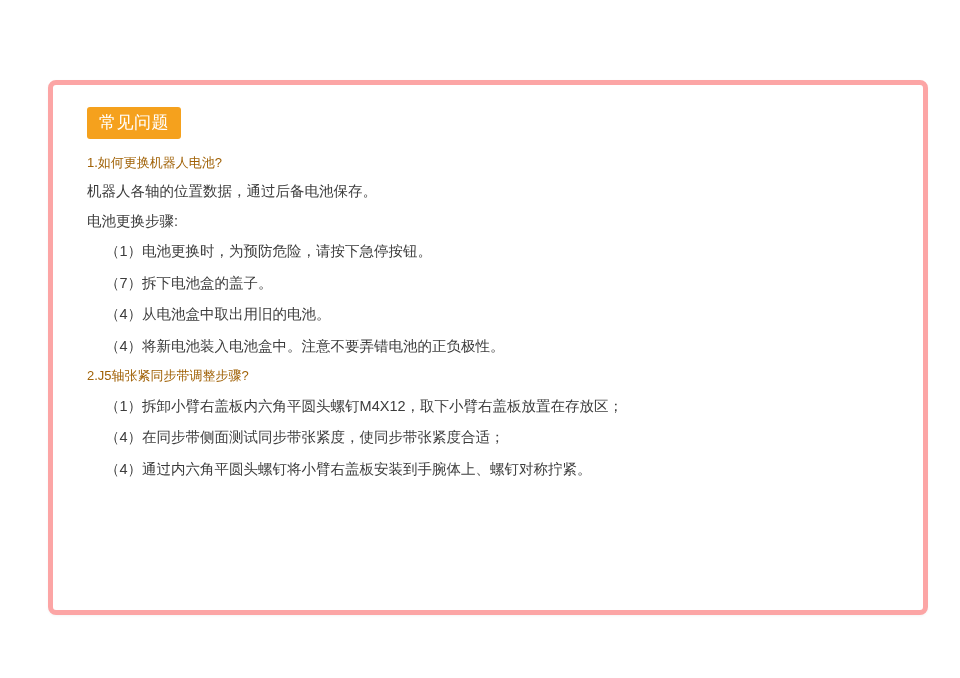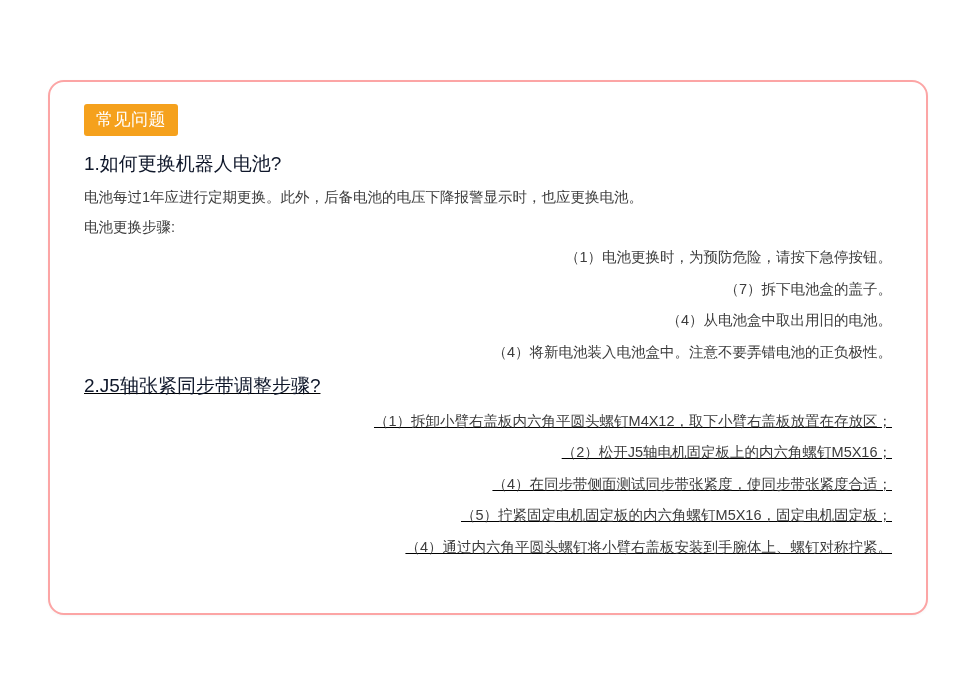--- a/index.html
+++ b/index.html
@@ -20,101 +20,97 @@
     box-sizing: border-box;
   }
   .card {
     position: absolute;
     left: 48px;
     top: 80px;
     width: 880px;
     height: 535px;
     box-sizing: border-box;
     background: #ffffff;
-    border: 2px solid #fca5a5;
-    border-radius: 16px;
+    border: 5px solid #fca5a5;
+    border-radius: 8px;
     box-shadow: 0 1px 3px rgba(0,0,0,0.045);
   }
   .card-inner {
     padding: 20px 34px 0 34px;
   }
   .section-badge {
     display: inline-block;
     background: #f5a11d;
     color: #ffffff;
     font-size: 17px;
     line-height: 1;
     padding: 7px 12px 8px 12px;
     border-radius: 3px;
     letter-spacing: 0.5px;
     margin-top: 2px;
   }
   .qa-block {
     margin-top: 14px;
   }
   .question {
-    color: #0f172a;
-    font-size: 19px;
+    color: #a16207;
+    font-size: 13px;
     line-height: 1.5;
     margin: 0 0 7px 0;
   }
   .answer-line {
     color: #3c3c3c;
     font-size: 14.5px;
     line-height: 1.55;
     margin: 0 0 8px 0;
   }
   .step-list {
     margin: 0;
     padding: 0;
     list-style: none;
-    text-align: right;
   }
   .step-item {
     color: #3c3c3c;
     font-size: 14.5px;
     line-height: 1.55;
     margin: 0 0 9px 0;
     padding-left: 18px;
   }
   .qa-block.second {
     margin-top: 4px;
-    text-decoration: underline;
   }
   .qa-block.second .question {
     margin-bottom: 9px;
   }
 </style>
 </head>
 <body>
 
 <div class="page">
   <div class="card">
     <div class="card-inner">
 
       <div class="section-badge">常见问题</div>
 
       <div class="qa-block first">
         <p class="question">1.如何更换机器人电池?</p>
-        <p class="answer-line">电池每过1年应进行定期更换。此外，后备电池的电压下降报警显示时，也应更换电池。</p>
+        <p class="answer-line">机器人各轴的位置数据，通过后备电池保存。</p>
         <p class="answer-line">电池更换步骤:</p>
         <ul class="step-list">
           <li class="step-item">（1）电池更换时，为预防危险，请按下急停按钮。</li>
           <li class="step-item">（7）拆下电池盒的盖子。</li>
           <li class="step-item">（4）从电池盒中取出用旧的电池。</li>
           <li class="step-item">（4）将新电池装入电池盒中。注意不要弄错电池的正负极性。</li>
         </ul>
       </div>
 
       <div class="qa-block second">
         <p class="question">2.J5轴张紧同步带调整步骤?</p>
         <ul class="step-list">
           <li class="step-item">（1）拆卸小臂右盖板内六角平圆头螺钉M4X12，取下小臂右盖板放置在存放区；</li>
-          <li class="step-item">（2）松开J5轴电机固定板上的内六角螺钉M5X16；</li>
           <li class="step-item">（4）在同步带侧面测试同步带张紧度，使同步带张紧度合适；</li>
-          <li class="step-item">（5）拧紧固定电机固定板的内六角螺钉M5X16，固定电机固定板；</li>
           <li class="step-item">（4）通过内六角平圆头螺钉将小臂右盖板安装到手腕体上、螺钉对称拧紧。</li>
         </ul>
       </div>
 
     </div>
   </div>
 </div>
 
 </body></html>

